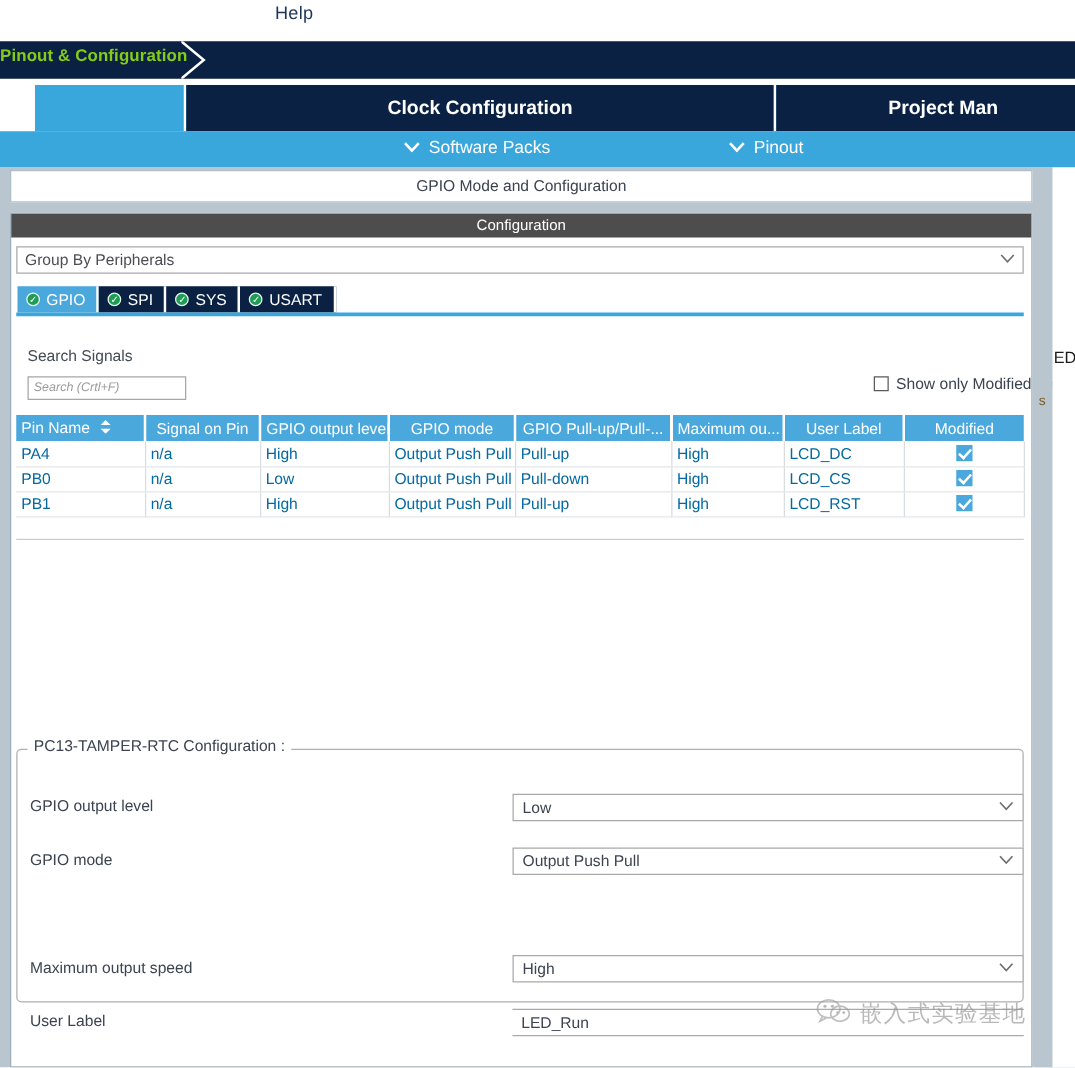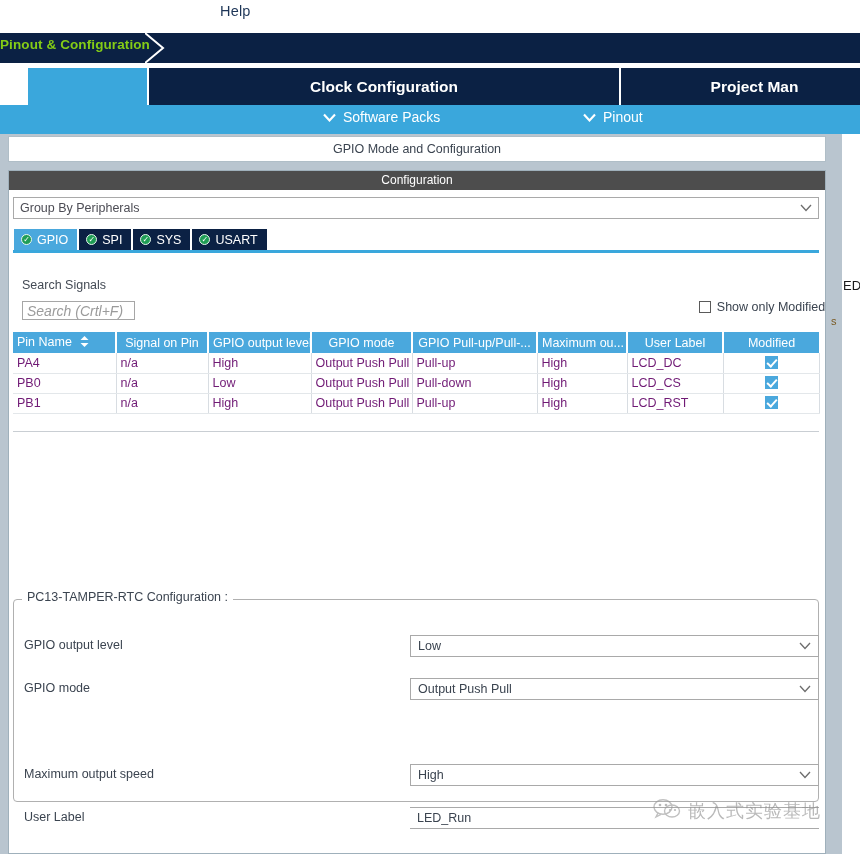--- a/index.html
+++ b/index.html
@@ -140,23 +140,23 @@
     position: absolute; left: 13px; top: 116px; width: 806px; height: 3px;
     background: #3aa7dc;
   }
 
   
   .search-label {
     position: absolute; left: 22px; top: 144px;
     font-size: 12.5px; color: #444b55;
   }
   .search-input {
-    position: absolute; left: 22px; top: 167px; width: 113px; height: 19px;
+    position: absolute; left: 22px; top: 167px; width: 127px; height: 19px;
     border: 1px solid #a6a6a6; background: #ffffff;
-    font-family: "Liberation Sans", sans-serif; font-size: 14px;
+    font-family: "Liberation Sans", sans-serif; font-size: 10px;
     color: #6a6a6a; font-style: italic; padding: 0 4px;
   }
   .search-input::placeholder { color: #9b9b9b; font-style: italic; }
 
   .modified-check-row {
     position: absolute; right: 7px; top: 166px;
     display: flex; align-items: center; gap: 6px;
     font-size: 12.5px; color: #3b4450;
   }
   .plain-box {
@@ -170,21 +170,21 @@
   }
   .pins-table th {
     background: #4aa8dd; color: #ffffff; font-weight: normal;
     font-size: 12.5px; height: 21px; padding: 0 4px;
     border-right: 2px solid #ffffff; text-align: center;
     white-space: nowrap; overflow: hidden;
   }
   .pins-table th:last-child { border-right: none; }
   .pins-table th.left { text-align: left; }
   .pins-table td {
-    height: 20px; font-size: 12.5px; color: #701a75;
+    height: 20px; font-size: 12.5px; color: #0369a1;
     padding: 0 4px; border-right: 1px solid #d8dde2;
     border-bottom: 1px solid #e3e7ea;
     white-space: nowrap; overflow: hidden;
     background: #ffffff;
   }
   .pins-table tr.selected td { background: #b6cbe3; }
   .pins-table td.center { text-align: center; }
   .sort-arrows {
     display: inline-block; margin-left: 5px; vertical-align: -1px;
   }

